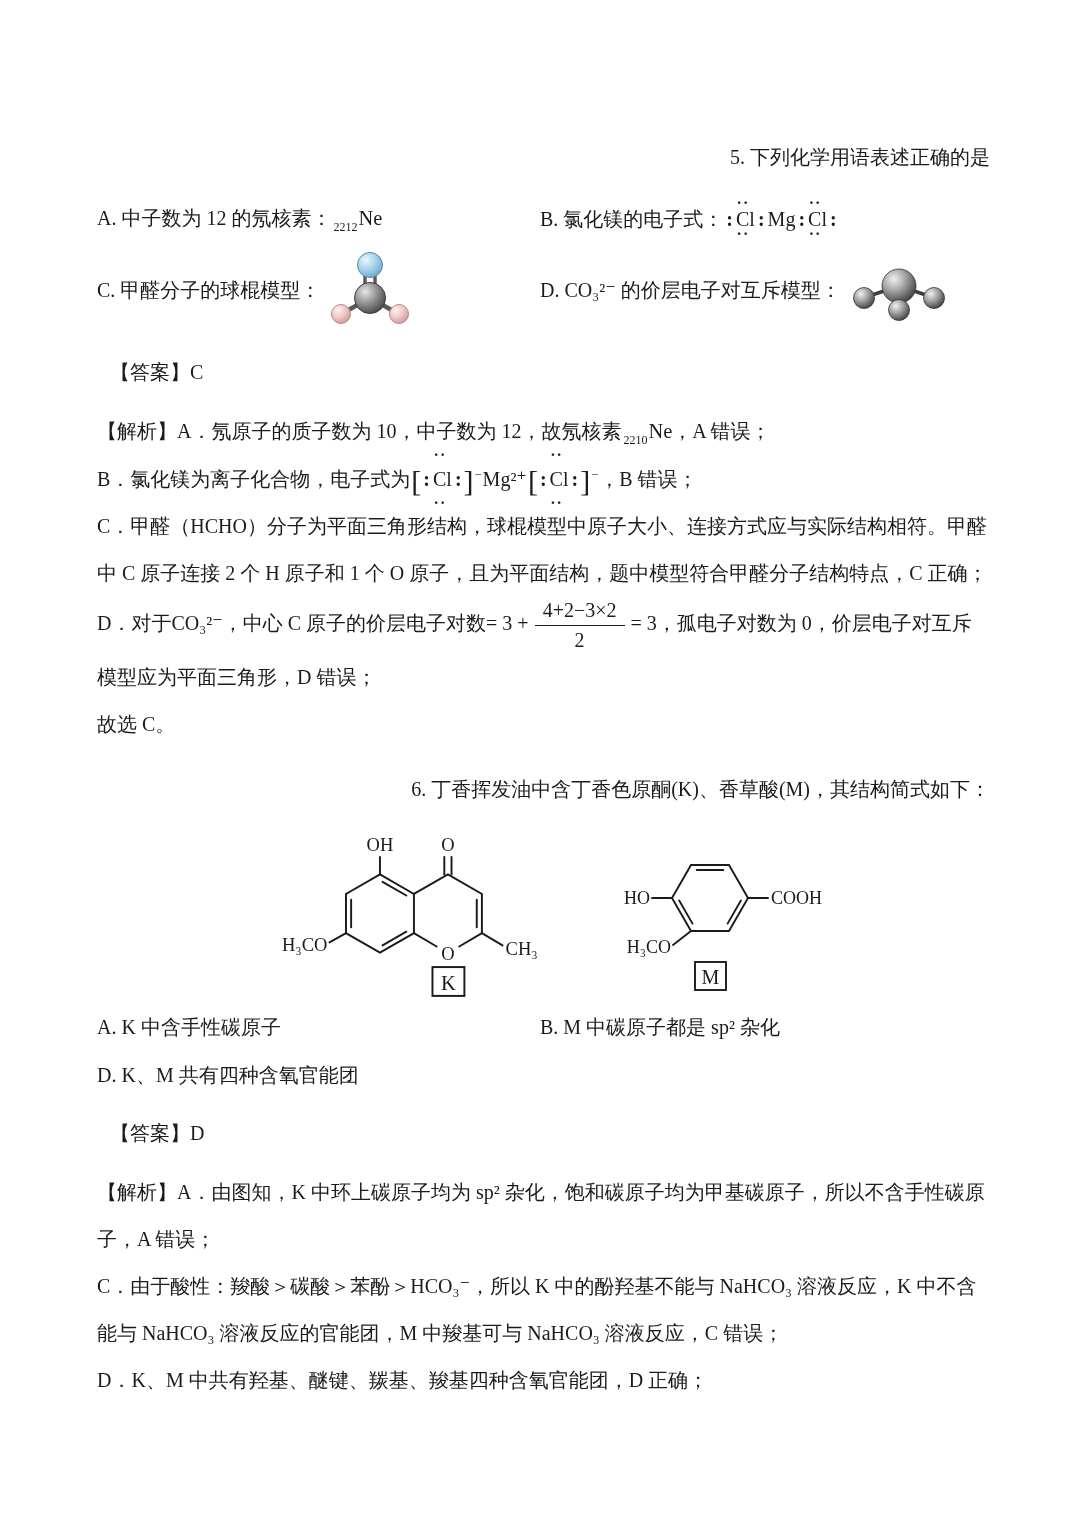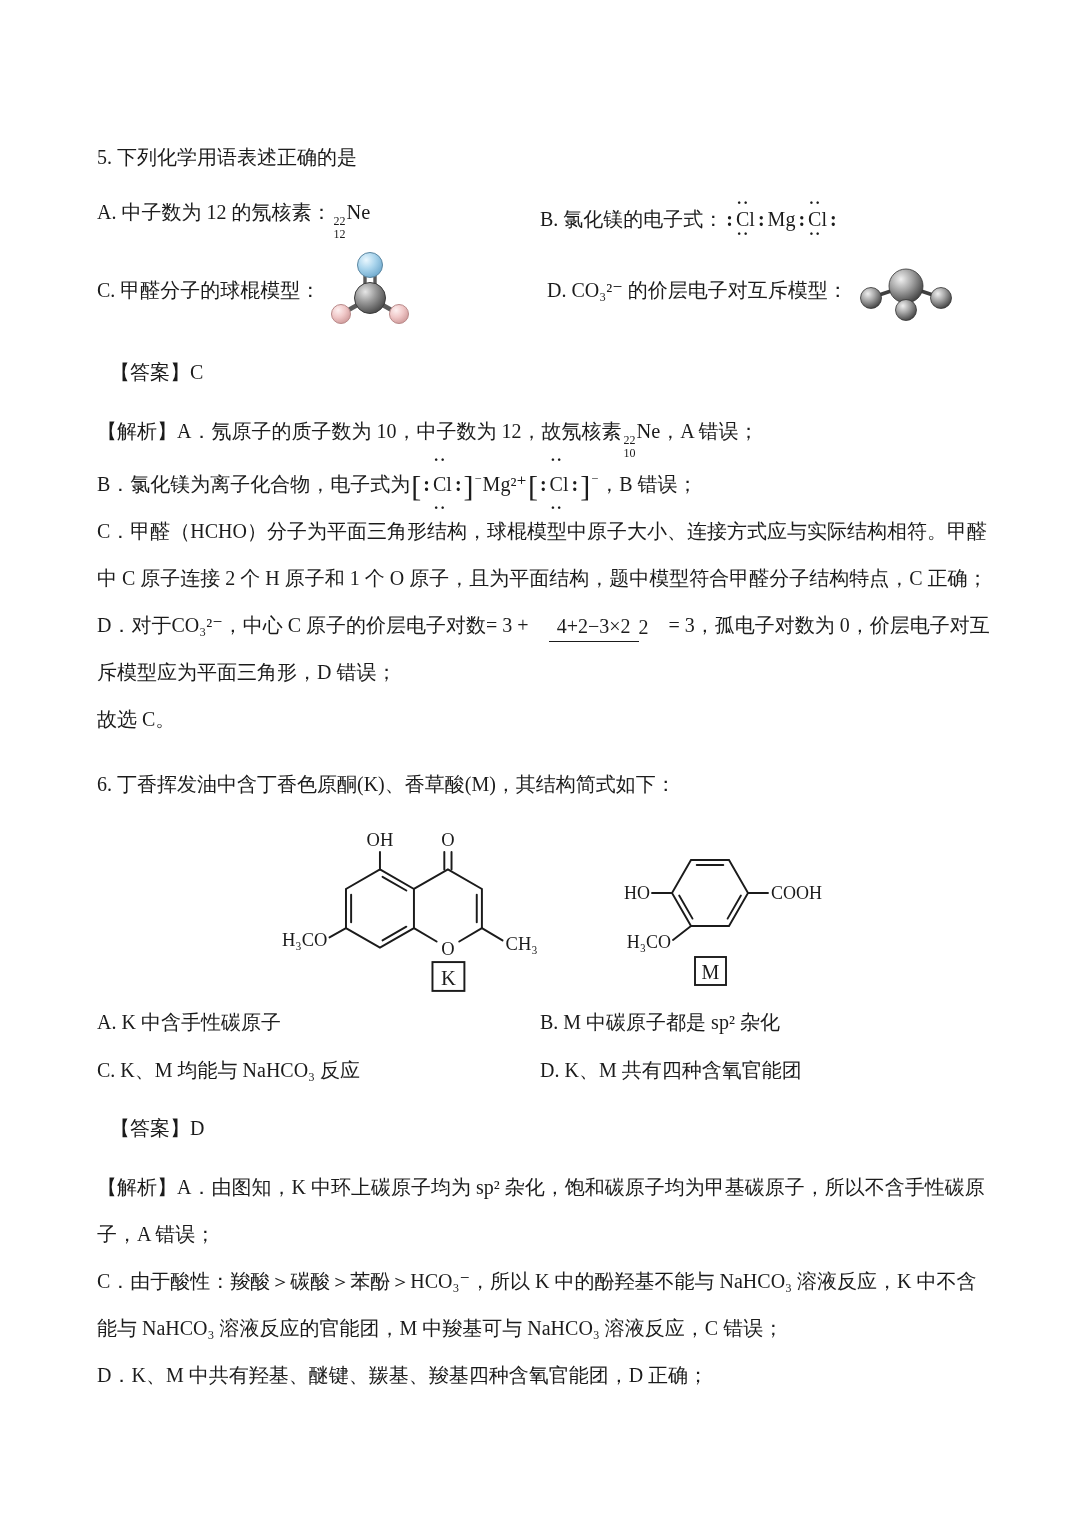--- a/index.html
+++ b/index.html
@@ -5,52 +5,52 @@
   html,body{margin:0;padding:0;}
   body{
     width:1080px;height:1527px;background:#ffffff;overflow:hidden;
     font-family:"Liberation Serif","DejaVu Serif",serif;
     color:#1b1b1b;
   }
   .page{padding:142px 90px 0 97px;font-size:20px;}
   .page *{box-sizing:border-box;}
 
   .line{margin:0;}
-  .q-title{line-height:1.5;margin:0 0 22px 0;}
+  .q-title{line-height:1.5;margin:0 0 22px 0;text-align:right;}
   .q6-title{margin-top:26px;}
 
   .opt-row{display:grid;grid-template-columns:443px auto;align-items:center;}
   .row-ab{min-height:50px;margin-bottom:4px;}
-  .row-cd{min-height:88px;margin-bottom:6px;gap:7px;}
+  .row-cd{min-height:88px;margin-bottom:6px;}
   .opt{line-height:1.5;}
   .opt .mini-model{vertical-align:middle;margin-left:8px;}
 
   .exp{line-height:2.35;margin:0;}
   .ans{line-height:2.3;margin:13px;}
 
   
   .nuclide{white-space:nowrap;}
-  .nu-stack{display:inline-flex;flex-direction:column;align-items:flex-end;
+  .nu-stack{display:inline-flex;flex-direction:row;align-items:flex-end;
     font-size:0.60em;line-height:1.12;vertical-align:-0.5em;margin:0 1px 0 2px;}
   .nu-sym{font-size:1.02em;}
 
   
   .cldot{white-space:nowrap;margin:0 1px;}
   .clsym{position:relative;display:inline-block;padding:0 1px;}
   .dt,.db{position:absolute;left:38%;transform:translateX(-50%);
     font-size:0.8em;letter-spacing:1px;line-height:0.55;font-weight:bold;}
   .dt{top:-0.32em;}
   .db{bottom:-0.28em;}
   .cls{padding:0 2px;font-weight:bold;}
   .bk{font-size:1.5em;vertical-align:-0.16em;line-height:1;}
   .isup{font-size:0.62em;vertical-align:0.6em;margin-left:1px;}
 
   
-  .frac{display:inline-flex;align-items:center;
-    vertical-align:middle;margin:0 20px;line-height:1.35;}
+  .frac{display:inline-flex;flex-direction:column;align-items:center;
+    vertical-align:middle;margin:0 6px;line-height:1.35;}
   .fnum{border-bottom:1.6px solid #1b1b1b;padding:0 8px 1px 8px;}
   .fden{padding-top:1px;}
 
   
   .structs{display:flex;align-items:flex-start;margin:12px 0 6px 0;}
   .struct-k{margin-left:185px;}
   .struct-m{margin-left:45px;margin-top:20px;}
   svg text{font-family:"Liberation Serif","DejaVu Serif",serif;fill:#1b1b1b;}
 </style>
 </head>
@@ -192,21 +192,20 @@
       <text x="115.5" y="138" font-size="20" text-anchor="middle">M</text>
     </svg>
   </div>
 
 
   <div class="opt-row row-ab" style="min-height:44px">
     <div class="opt">A. K 中含手性碳原子</div>
     <div class="opt">B. M 中碳原子都是 sp² 杂化</div>
   </div>
   <div class="opt-row row-ab" style="min-height:44px">
-    <div class="opt">C. K、M 均能与 NaHCO₃ 反应</div>
     <div class="opt">D. K、M 共有四种含氧官能团</div>
   </div>
 
   <p class="ans"><span>【答案】</span><span>D</span></p>
 
   <p class="exp">【解析】A．由图知，K 中环上碳原子均为 sp² 杂化，饱和碳原子均为甲基碳原子，所以不含手性碳原子，A 错误；</p>
   <p class="exp">C．由于酸性：羧酸＞碳酸＞苯酚＞HCO₃⁻，所以 K 中的酚羟基不能与 NaHCO₃ 溶液反应，K 中不含能与 NaHCO₃ 溶液反应的官能团，M 中羧基可与 NaHCO₃ 溶液反应，C 错误；</p>
   <p class="exp">D．K、M 中共有羟基、醚键、羰基、羧基四种含氧官能团，D 正确；</p>
 
 </div>

